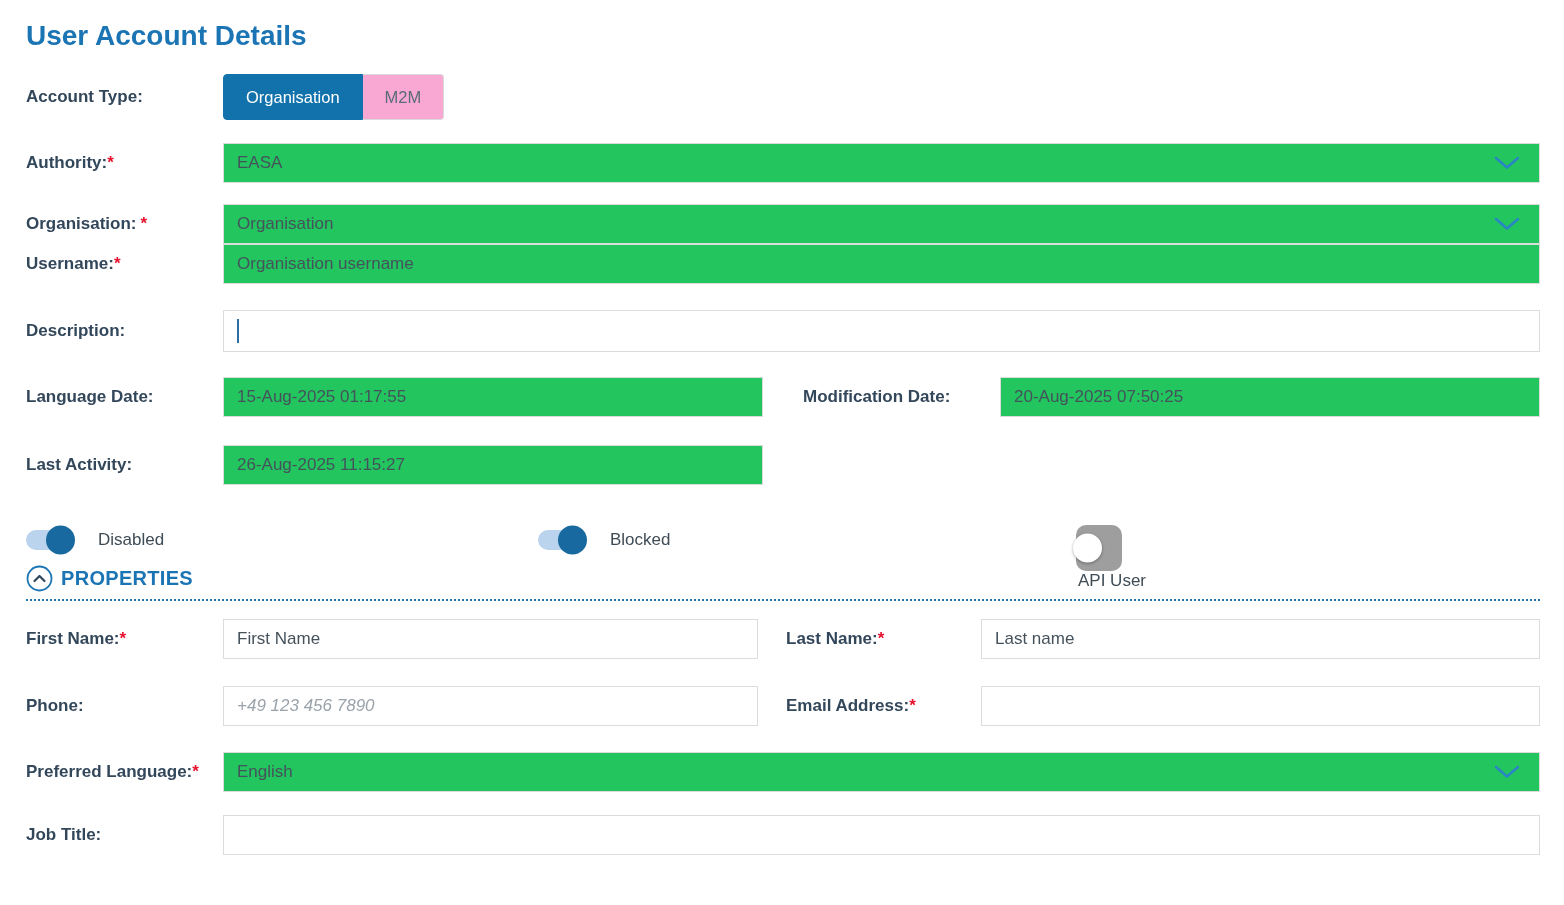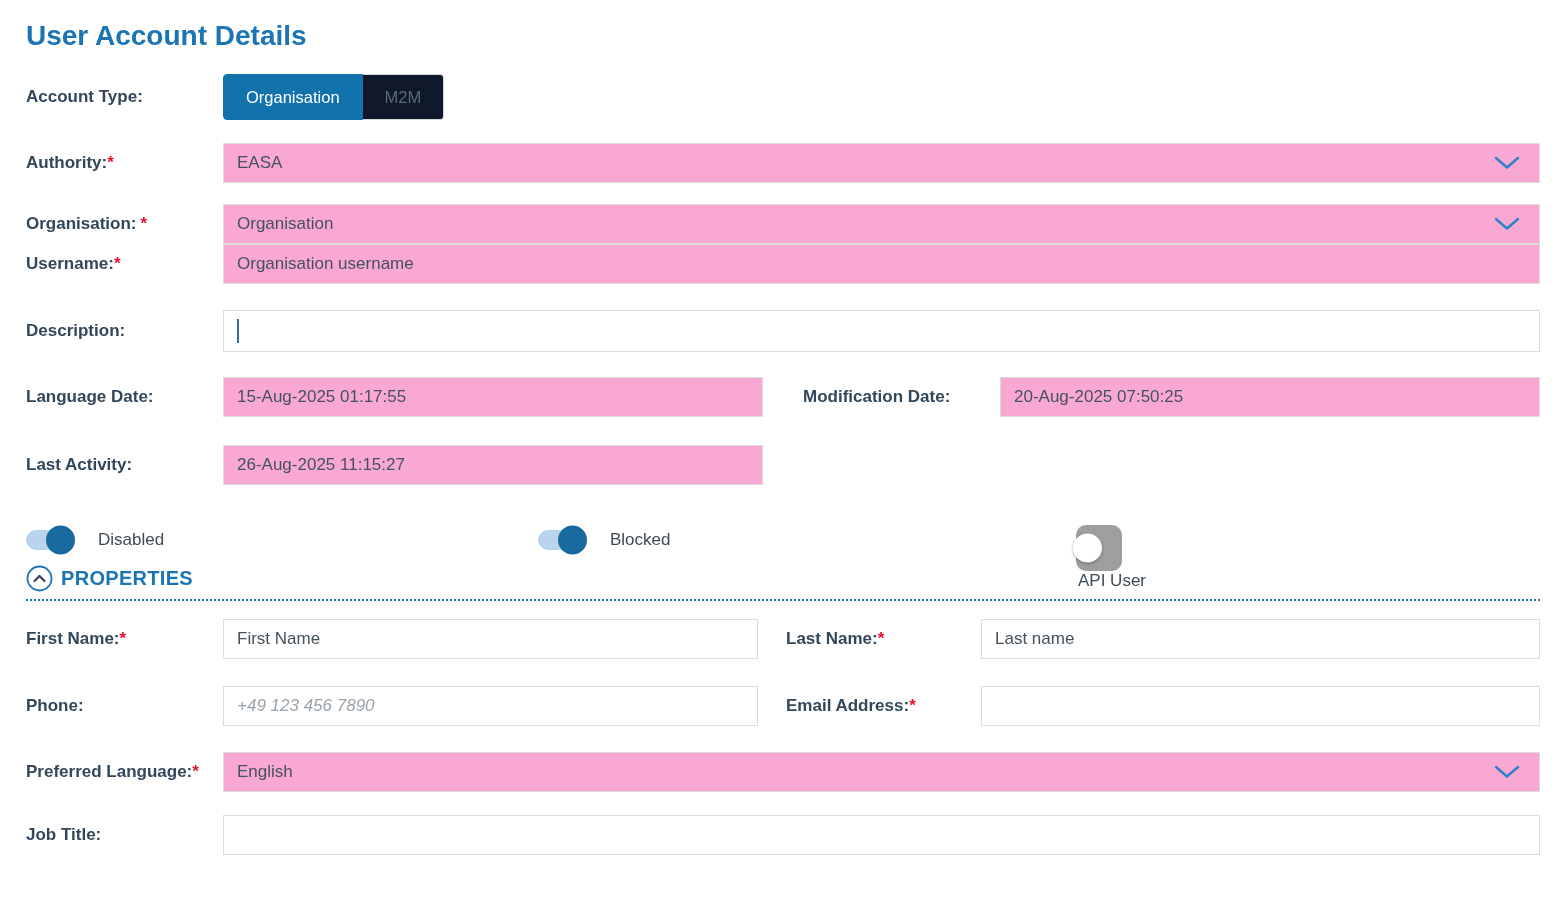--- a/index.html
+++ b/index.html
@@ -24,36 +24,36 @@
     white-space: nowrap;
   }
   .label .req { color: #e8112d; font-weight: 700; }
   .label .req.sp { margin-left: 4px; }
 
   
   .seg-group { display: flex; height: 46px; }
   .seg-btn {
     display: flex; align-items: center; justify-content: center;
     font-size: 16.5px; padding: 0 22px; cursor: pointer;
-    border: 1px solid #d9d9d9; background: #0f172a; color: #5a6b78;
+    border: 1px solid #d9d9d9; background: #f9a8d4; color: #5a6b78;
   }
   .seg-btn.selected {
     background: #1272ab; border-color: #1272ab; color: #ffffff;
     border-radius: 4px 0 0 4px;
   }
   .seg-btn.unselected { border-left: none; border-radius: 0 4px 4px 0; }
 
   
   .field {
     height: 40px; display: flex; align-items: center;
     padding: 0 13px; font-size: 17px; color: #45525c;
     border: 1px solid #dcdcdc; background: #ffffff;
     position: relative;
   }
-  .field.gray { background: #f9a8d4; gap: 40px; }
+  .field.gray { background: #22c55e; gap: 40px; }
   .field.grow { flex: 1 1 auto; }
   .field.w540 { width: 540px; flex: 0 0 540px; }
   .field.w535 { width: 535px; flex: 0 0 535px; }
   .dropdown { justify-content: space-between; cursor: pointer; }
   .dropdown .chev { display: flex; align-items: center; margin-right: 6px; }
 
   input.field { display: block; line-height: 38px; outline: none; width: 100%; }
   input.field::placeholder { color: #9aa2aa; font-style: italic; opacity: 1; }
 
   .label2 {

